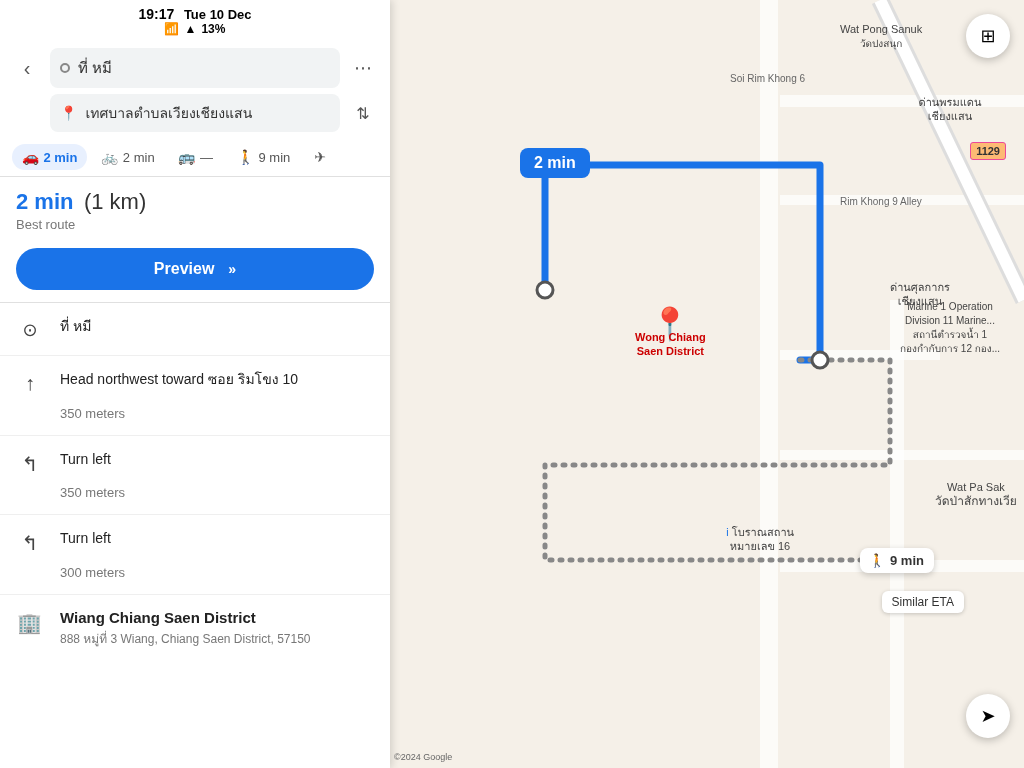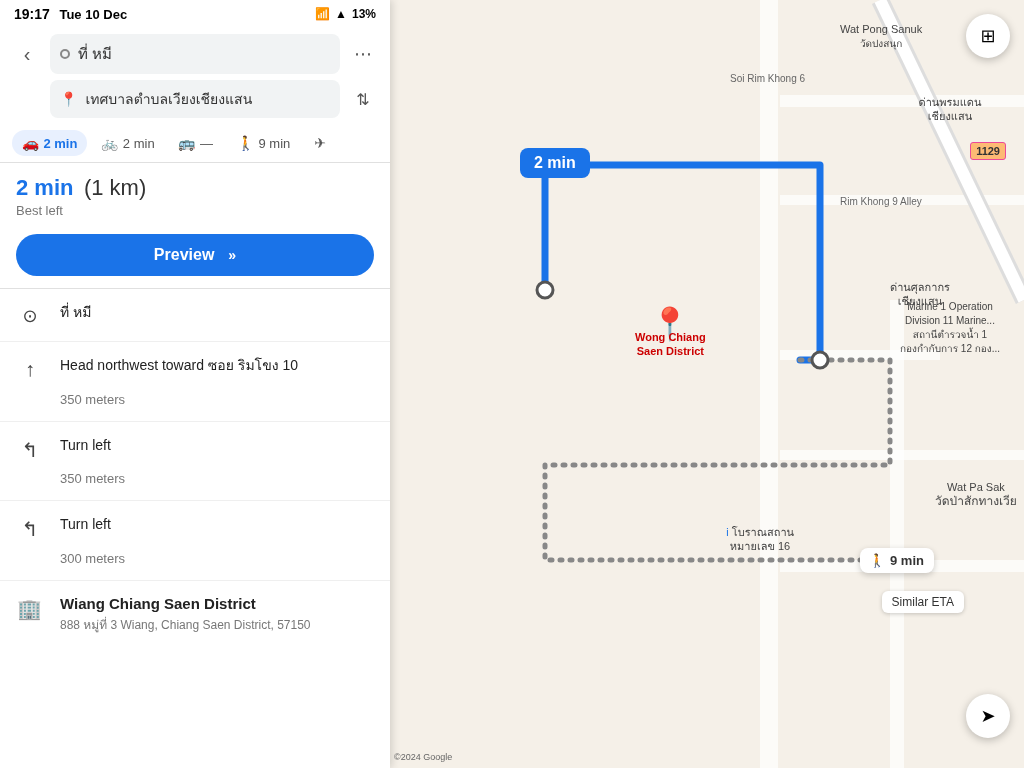--- a/index.html
+++ b/index.html
@@ -20,20 +20,21 @@
     
     .status-bar {
       background: #fff;
       padding: 6px 14px 4px;
       display: flex;
       justify-content: space-between;
       align-items: center;
       font-size: 13px;
       font-weight: 600;
       color: #000;
+      flex-direction: column;
     }
     .status-bar .time { font-size: 14px; font-weight: 700; }
     .status-bar .date { font-size: 13px; }
     .status-bar .icons { display: flex; align-items: center; gap: 5px; font-size: 12px; }
     .battery { font-size: 12px; font-weight: 600; }
 
     
     .search-area {
       padding: 8px 12px 6px;
       background: #fff;
@@ -357,21 +358,21 @@
     <div class="tab-item">
       <span class="tab-icon">✈</span>
     </div>
   </div>
 
   <div class="route-info">
     <div>
       <span class="route-time">2 min</span>
       <span class="route-dist" style="margin-left:6px">(1 km)</span>
     </div>
-    <div class="best-route">Best left</div>
+    <div class="best-route">Best route</div>
   </div>
 
   <button class="preview-btn">
     <span>Preview</span>
     <span class="preview-chevrons">»</span>
   </button>
 
   <div class="directions-list">
 
     <div class="dir-item">

